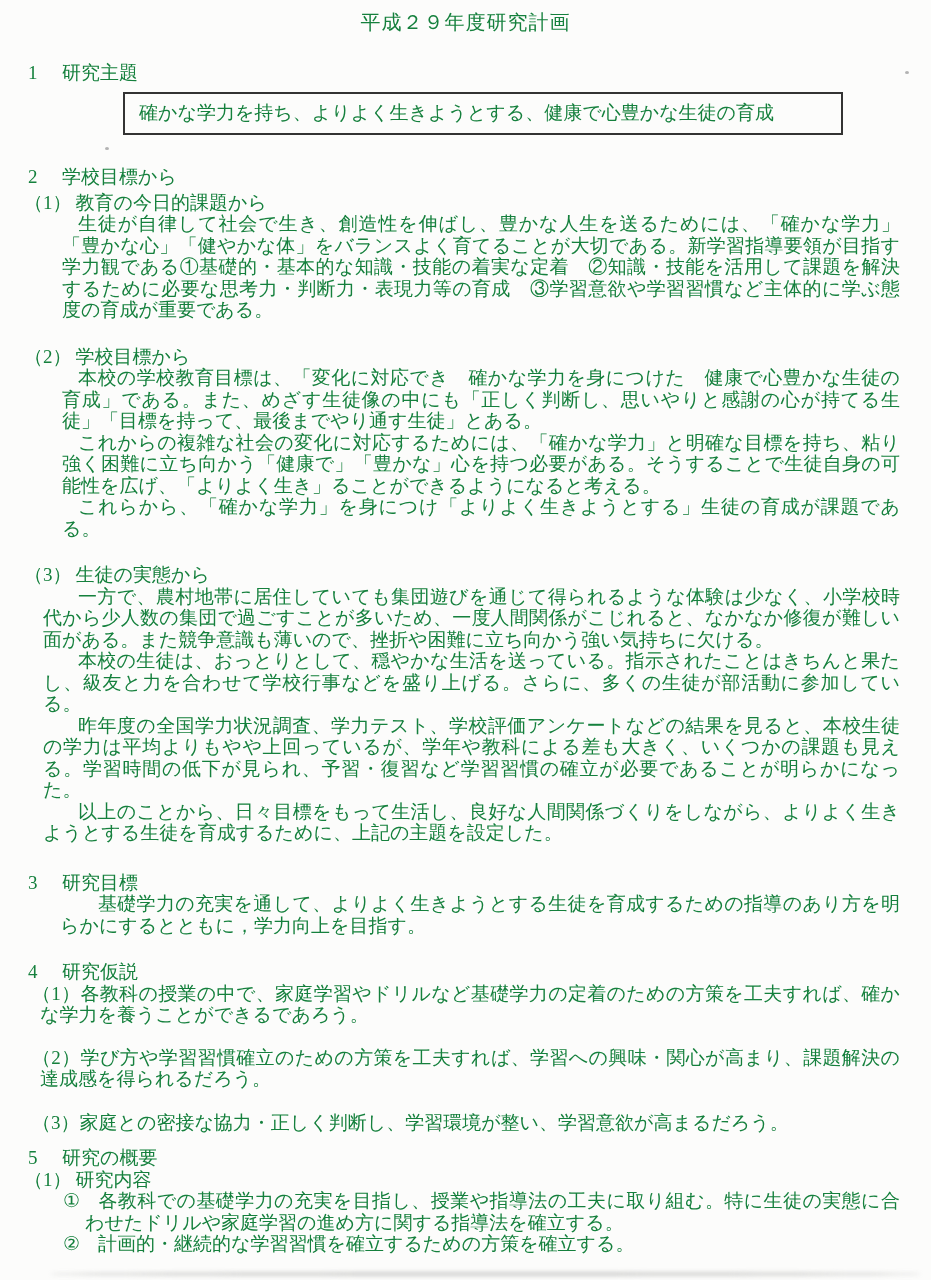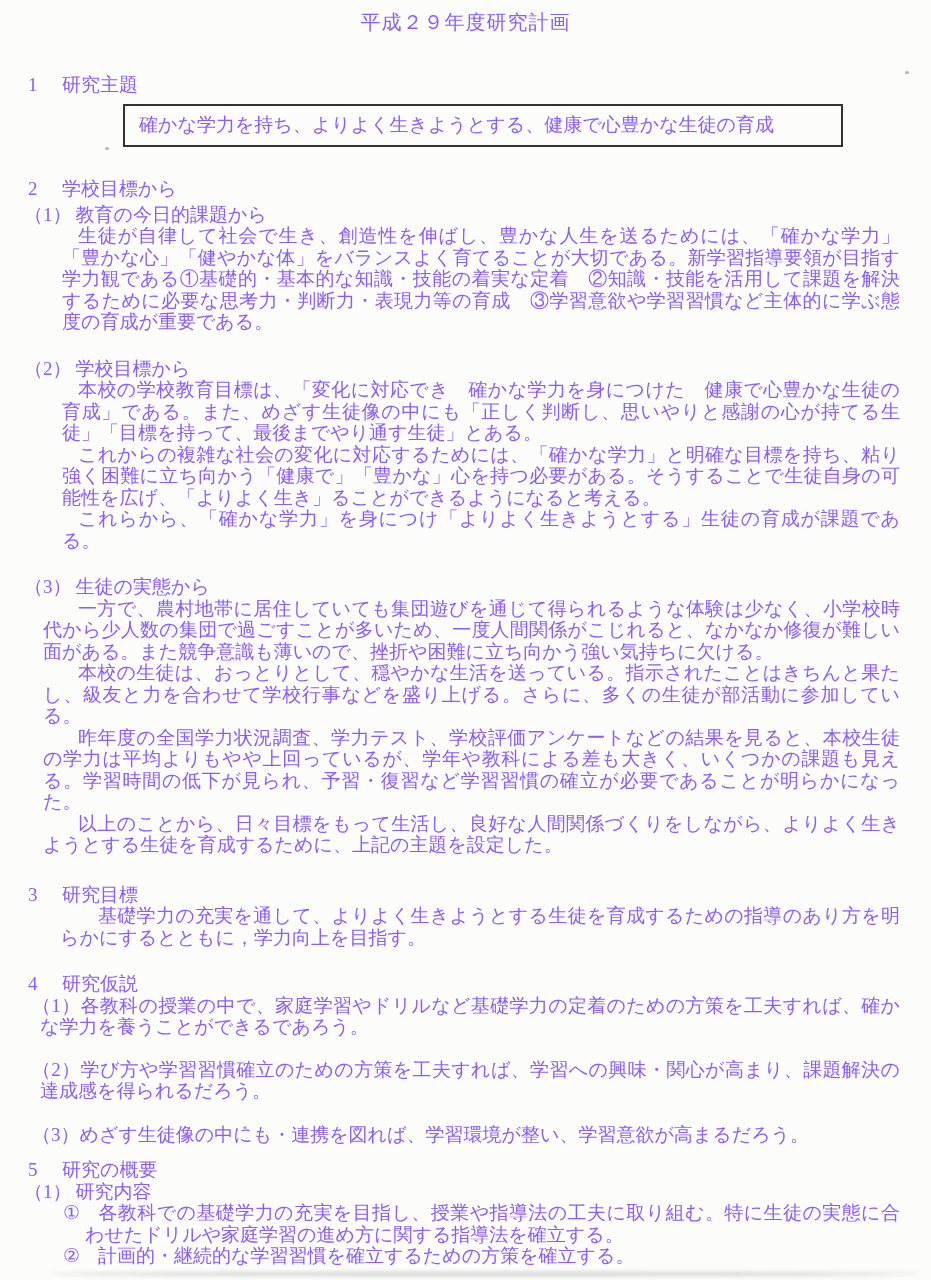--- a/index.html
+++ b/index.html
@@ -1,20 +1,20 @@
 <!DOCTYPE html>
 <html><head>
 <meta charset="utf-8">
 <style>
   html,body{margin:0;padding:0;background:#e8e8e8;}
   .page{
     position:relative;
     width:931px;height:1280px;
     background:#fcfcfb;
-    color:#8b5cf6;
+    color:#15803d;
     font-family:"Liberation Serif","DejaVu Serif",serif;
     font-size:19px;line-height:21.5px;
     box-sizing:border-box;
     padding-top:11px;
     overflow:hidden;
   }
   .title{
     text-align:center;
     font-size:20px;
     letter-spacing:1px;
@@ -37,21 +37,21 @@
     word-break:break-all;
   }
   .para  {margin-left:62px;text-indent:16px;}   
   .para3 {margin-left:43px;text-indent:35px;}   
   .paraS3{margin-left:60px;text-indent:38px;}   
   .hyp   {margin-left:40px;text-indent:-8px;}   
   .citem {margin-left:85px;text-indent:-22px;}  
   .citem .label{margin-right:18px;}
   .mt4{margin-top:4px}.mt21{margin-top:21px}
   .mt22{margin-top:22px}.mt25{margin-top:25px}.mt26{margin-top:14px}
-  .mt27{margin-top:41px}.mt28{margin-top:28px}.mt31{margin-top:31px}
+  .mt27{margin-top:29px}.mt28{margin-top:28px}.mt31{margin-top:31px}
   .speck{
     position:absolute;width:4px;height:3px;border-radius:50%;
     background:#9a9a9a;opacity:.75;
   }
   .smudge{
     position:absolute;left:50px;right:10px;bottom:4px;height:4px;
     background:#c4c4c2;border-radius:50%;
     filter:blur(2px);opacity:.8;
   }
 </style>
@@ -97,21 +97,21 @@
   <div class="sec-head mt28">
     <span class="num">3</span><span>研究目標</span>
   </div>
   <div class="paraS3">基礎学力の充実を通して、よりよく生きようとする生徒を育成するための指導のあり方を明らかにするとともに，学力向上を目指す。</div>
 
   <div class="sec-head mt25">
     <span class="num">4</span><span>研究仮説</span>
   </div>
   <div class="hyp"><span>（1）</span><span>各教科の授業の中で、家庭学習やドリルなど基礎学力の定着のための方策を工夫すれば、確かな学力を養うことができるであろう。</span></div>
   <div class="hyp mt21"><span>（2）</span><span>学び方や学習習慣確立のための方策を工夫すれば、学習への興味・関心が高まり、課題解決の達成感を得られるだろう。</span></div>
-  <div class="hyp mt22"><span>（3）</span><span>めざす生徒像の中にも・連携を図れば、学習環境が整い、学習意欲が高まるだろう。</span></div>
+  <div class="hyp mt22"><span>（3）</span><span>家庭との密接な協力・正しく判断し、学習環境が整い、学習意欲が高まるだろう。</span></div>
 
   <div class="sec-head mt26">
     <span class="num">5</span><span>研究の概要</span>
   </div>
   <div class="subhead">
     <span>（1）</span><span class="stext">研究内容</span>
   </div>
   <div class="citem"><span class="label">①</span><span>各教科での基礎学力の充実を目指し、授業や指導法の工夫に取り組む。特に生徒の実態に合わせたドリルや家庭学習の進め方に関する指導法を確立する。</span></div>
   <div class="citem"><span class="label">②</span><span>計画的・継続的な学習習慣を確立するための方策を確立する。</span></div>
 

